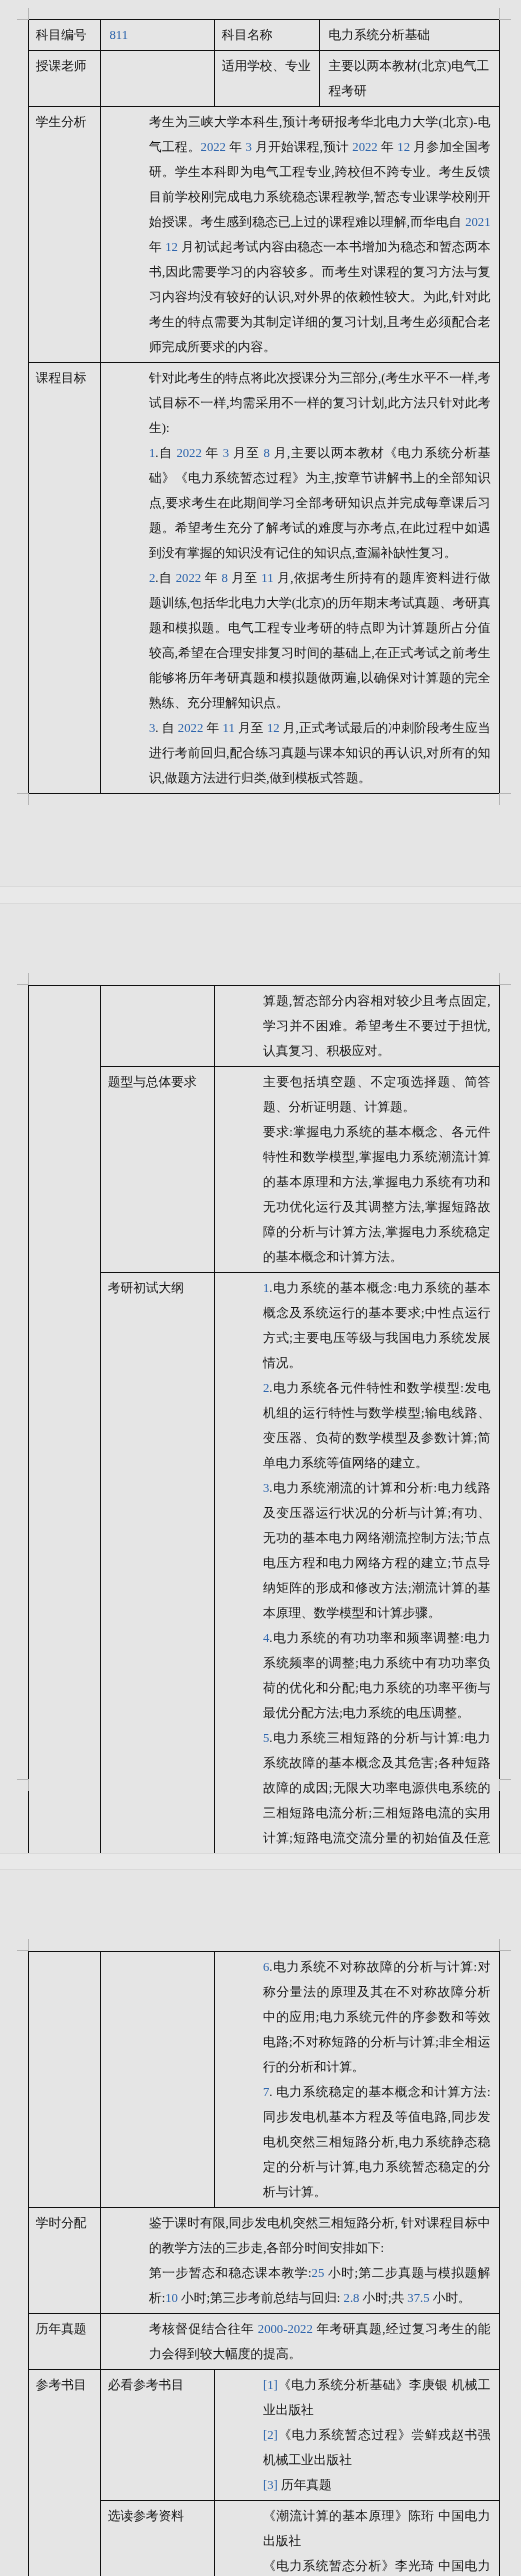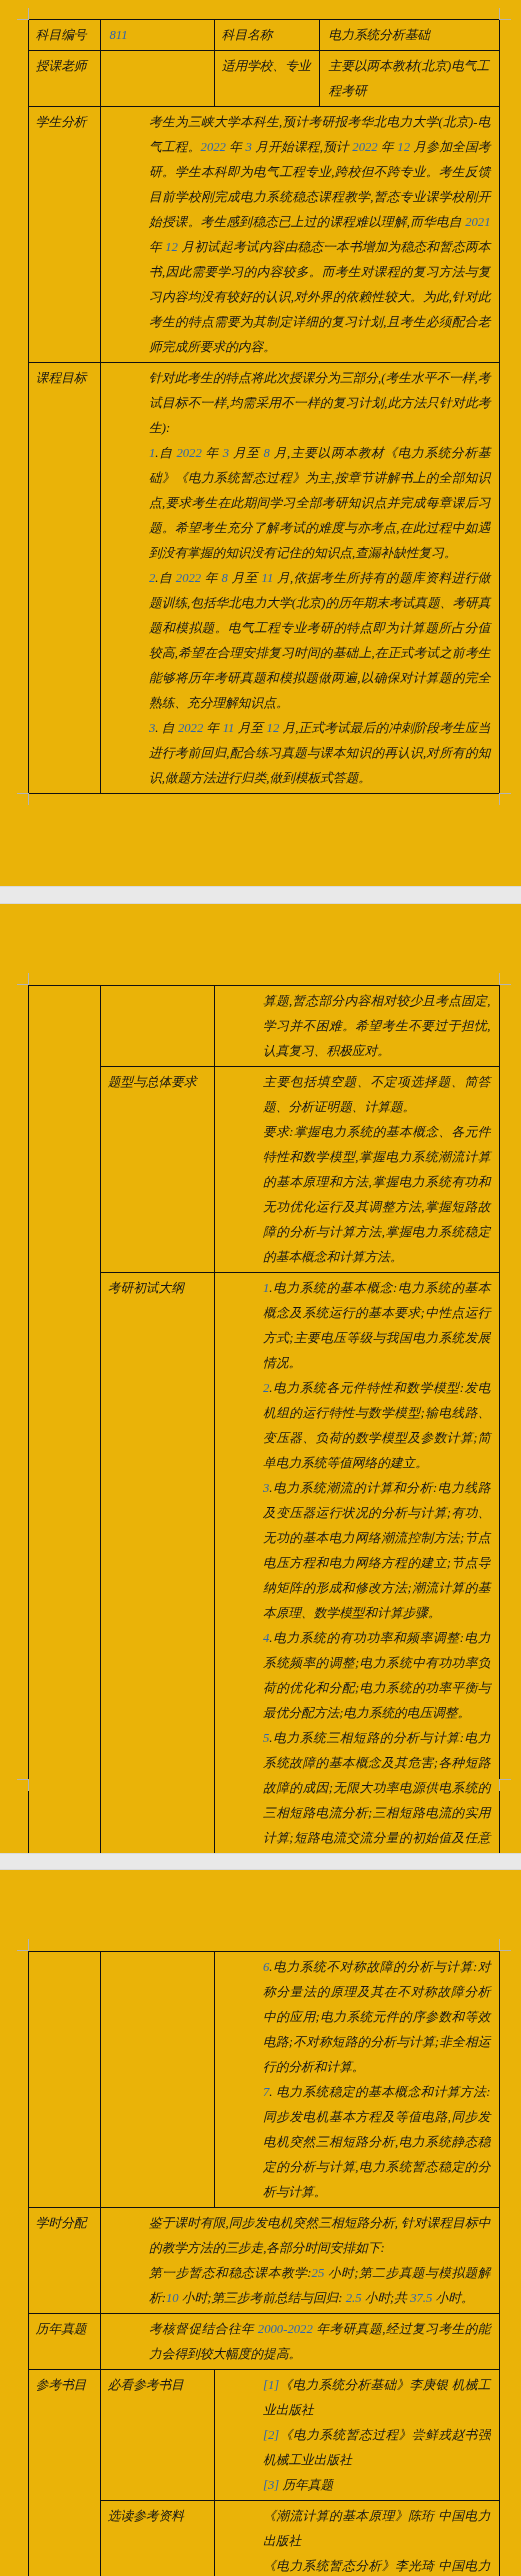--- a/index.html
+++ b/index.html
@@ -1,17 +1,17 @@
 <!DOCTYPE html>
 <html style="--num-color: #2f66ad;font-size:13.5px"><head>
 <meta charset="utf-8">
 <style>
   html,body{margin:0;padding:0;background:#ffffff;}
   body{width:521px;font-family:"Liberation Serif","DejaVu Serif",serif;}
-  .page{position:relative;width:521px;background:#eab308;overflow:hidden;font-style:italic;}
+  .page{position:relative;width:521px;background:#e5e5e5;overflow:hidden;}
   #page1{height:886px;}
   #page2{height:949px;}
   #page3{height:822px;}
   .page-gap{width:521px;background:#e9e9e9;border-top:0.8px solid #dadada;border-bottom:0.8px solid #dadada;box-sizing:border-box;}
   #gap1{height:18px;}
   #gap2{height:17px;}
   table.doc{border-collapse:collapse;table-layout:fixed;margin-left:28px;width:471px;border:1.7px solid #111;}
   #page1 table.doc{margin-top:19.4px;}
   #page2 table.doc,#page3 table.doc{margin-top:81px;border-radius:22px;}
   td{border:0.8px solid #111;vertical-align:top;font-size:12.7px;line-height:25px;color:#141414;padding:2.5px 8.5px;word-break:break-all;}
@@ -134,21 +134,21 @@
       <td class="lbl"></td>
       <td class="content">
             <div class="para"><span class="num">6</span>.电力系统不对称故障的分析与计算:对称分量法的原理及其在不对称故障分析中的应用;电力系统元件的序参数和等效电路;不对称短路的分析与计算;非全相运行的分析和计算。</div>
             <div class="para"><span class="num">7</span>. 电力系统稳定的基本概念和计算方法:同步发电机基本方程及等值电路,同步发电机突然三相短路分析,电力系统静态稳定的分析与计算,电力系统暂态稳定的分析与计算。</div>
           </td>
     </tr>
     <tr>
       <td class="lbl">学时分配</td>
       <td colspan="2" class="content">
             <div class="para">鉴于课时有限,同步发电机突然三相短路分析, 针对课程目标中的教学方法的三步走,各部分时间安排如下:</div>
-            <div class="para">第一步暂态和稳态课本教学:<span class="num">25</span> 小时;第二步真题与模拟题解析:<span class="num">10</span> 小时;第三步考前总结与回归: <span class="num">2.5</span> 小时;共 <span class="num">37.5</span> 小时。</div>
+            <div class="para">第一步暂态和稳态课本教学:<span class="num">25</span> 小时;第二步真题与模拟题解析:<span class="num">10</span> 小时;第三步考前总结与回归: <span class="num">2.8</span> 小时;共 <span class="num">37.5</span> 小时。</div>
           </td>
     </tr>
     <tr>
       <td class="lbl">历年真题</td>
       <td colspan="2" class="content">
             <div class="para">考核督促结合往年 <span class="num">2000-2022</span> 年考研真题,经过复习考生的能力会得到较大幅度的提高。</div>
           </td>
     </tr>
     <tr>
       <td class="lbl" rowspan="3">参考书目</td>

